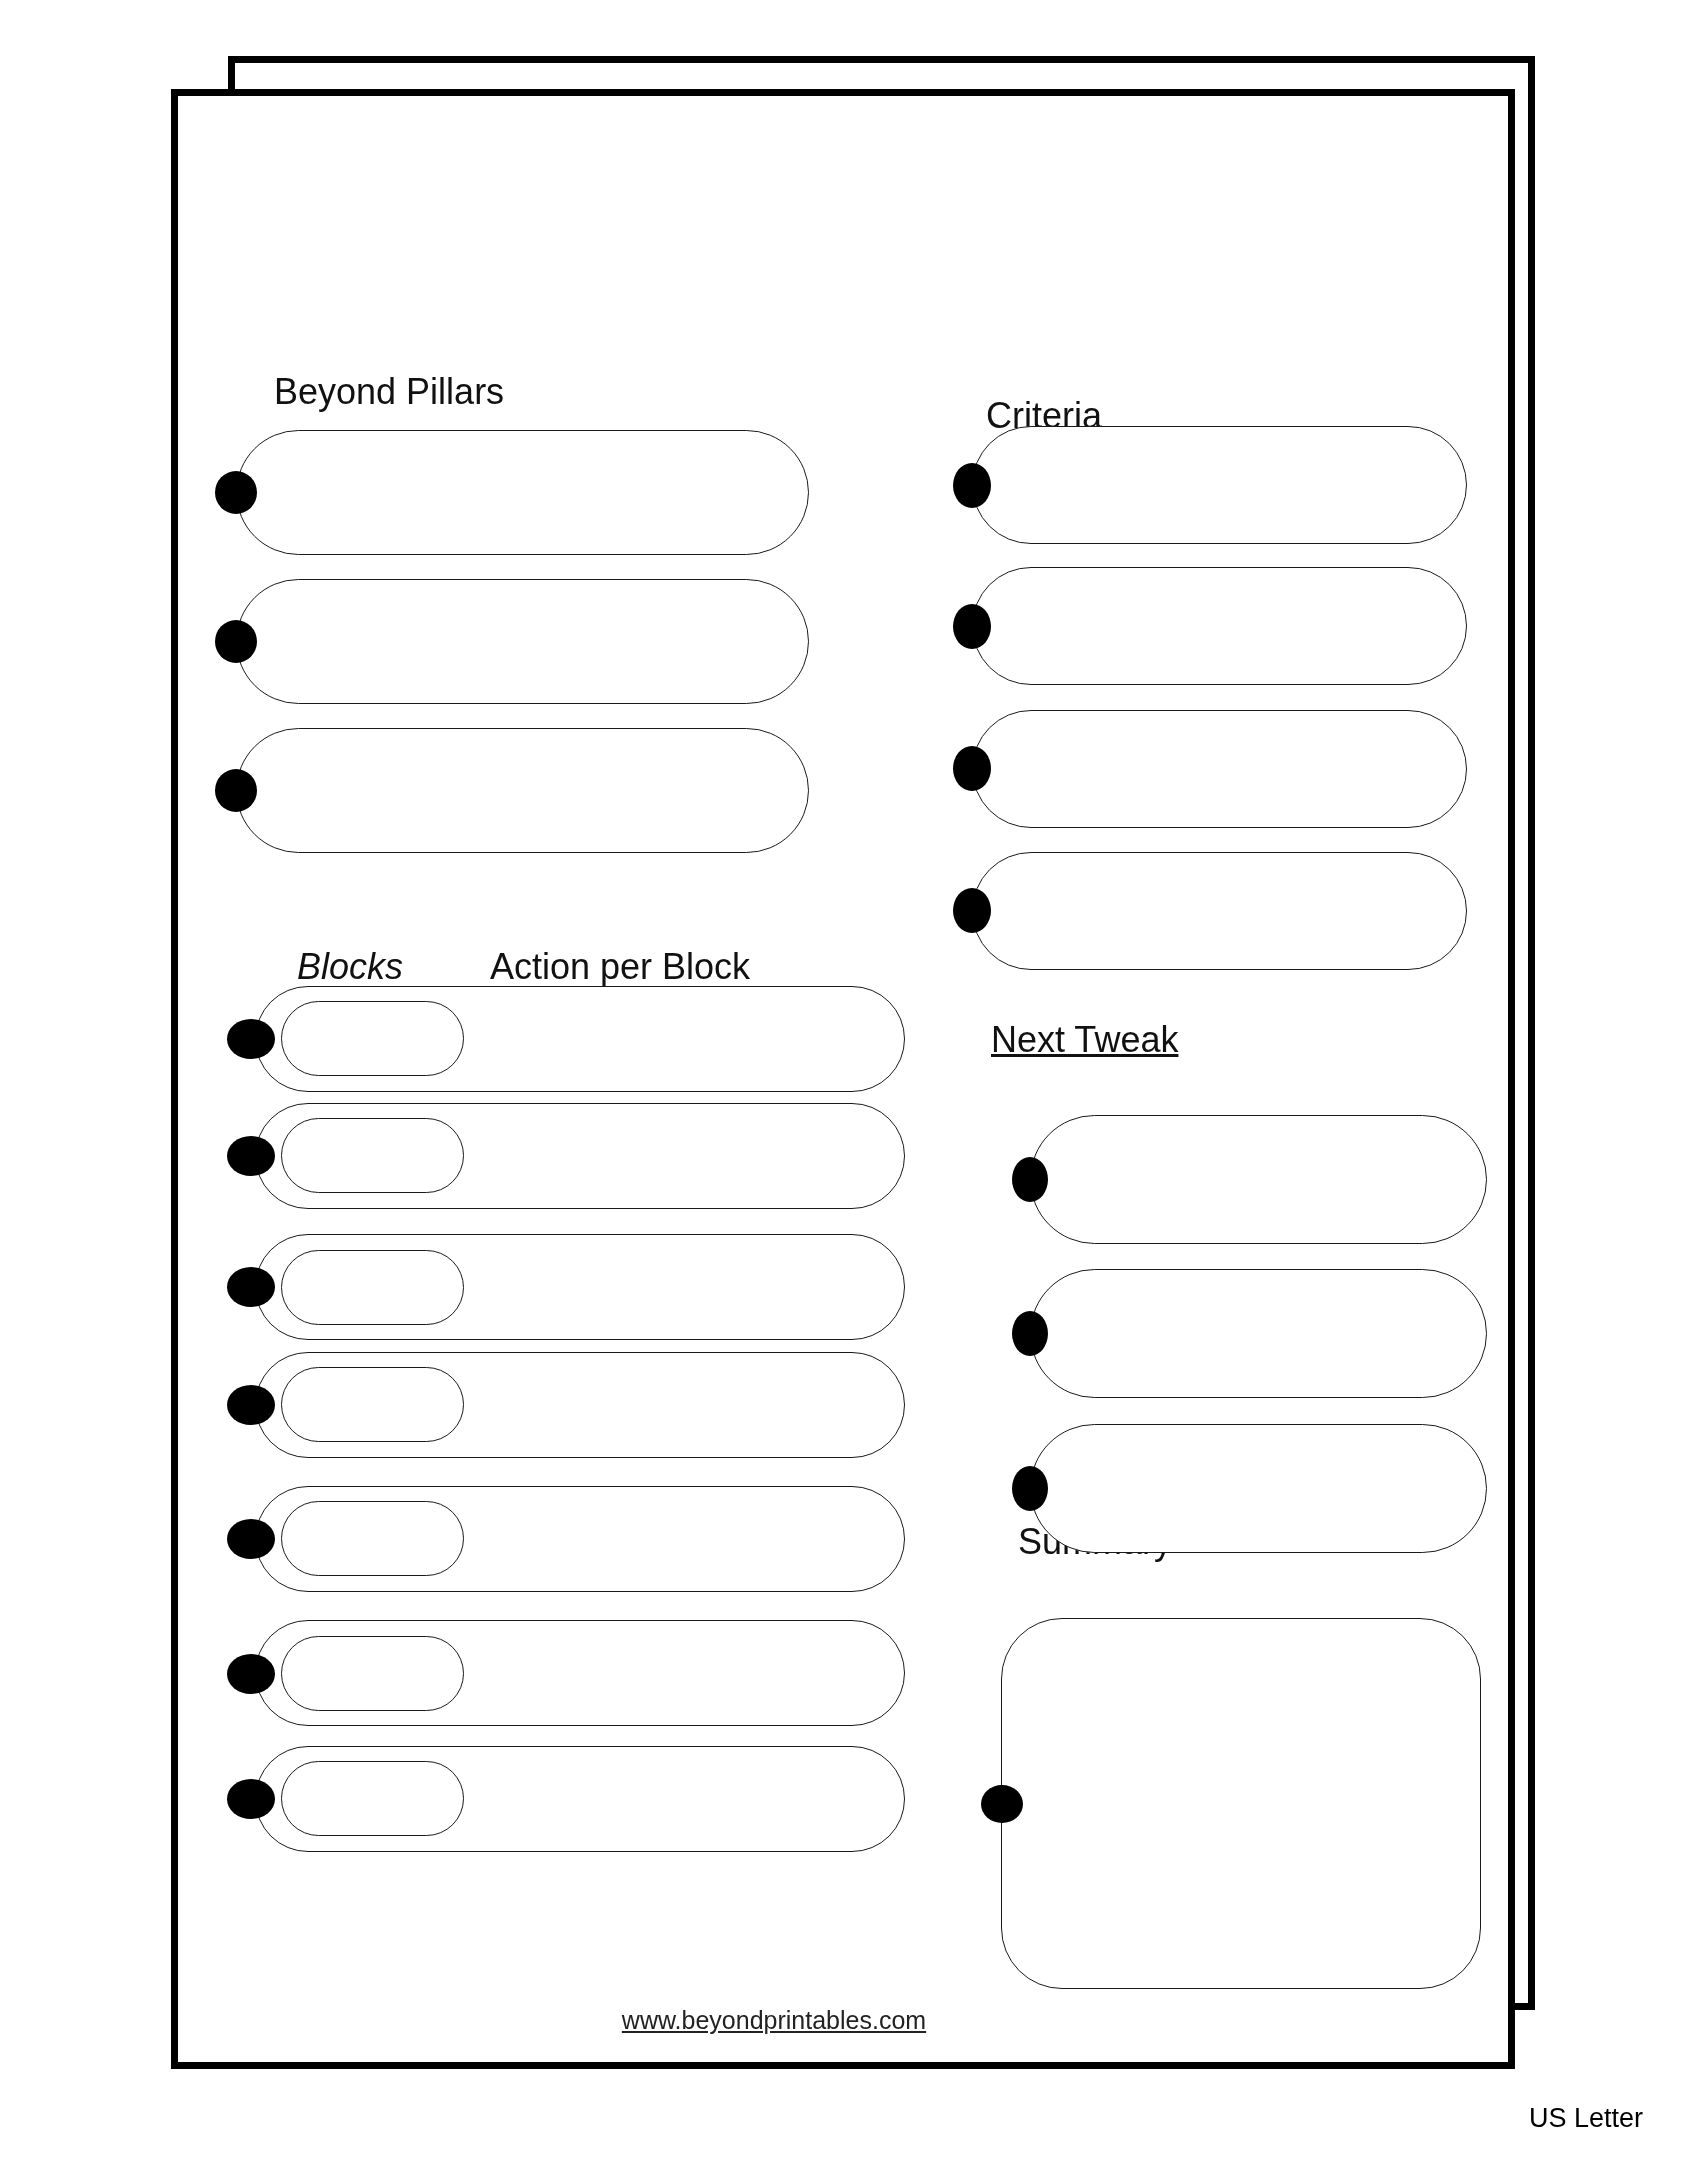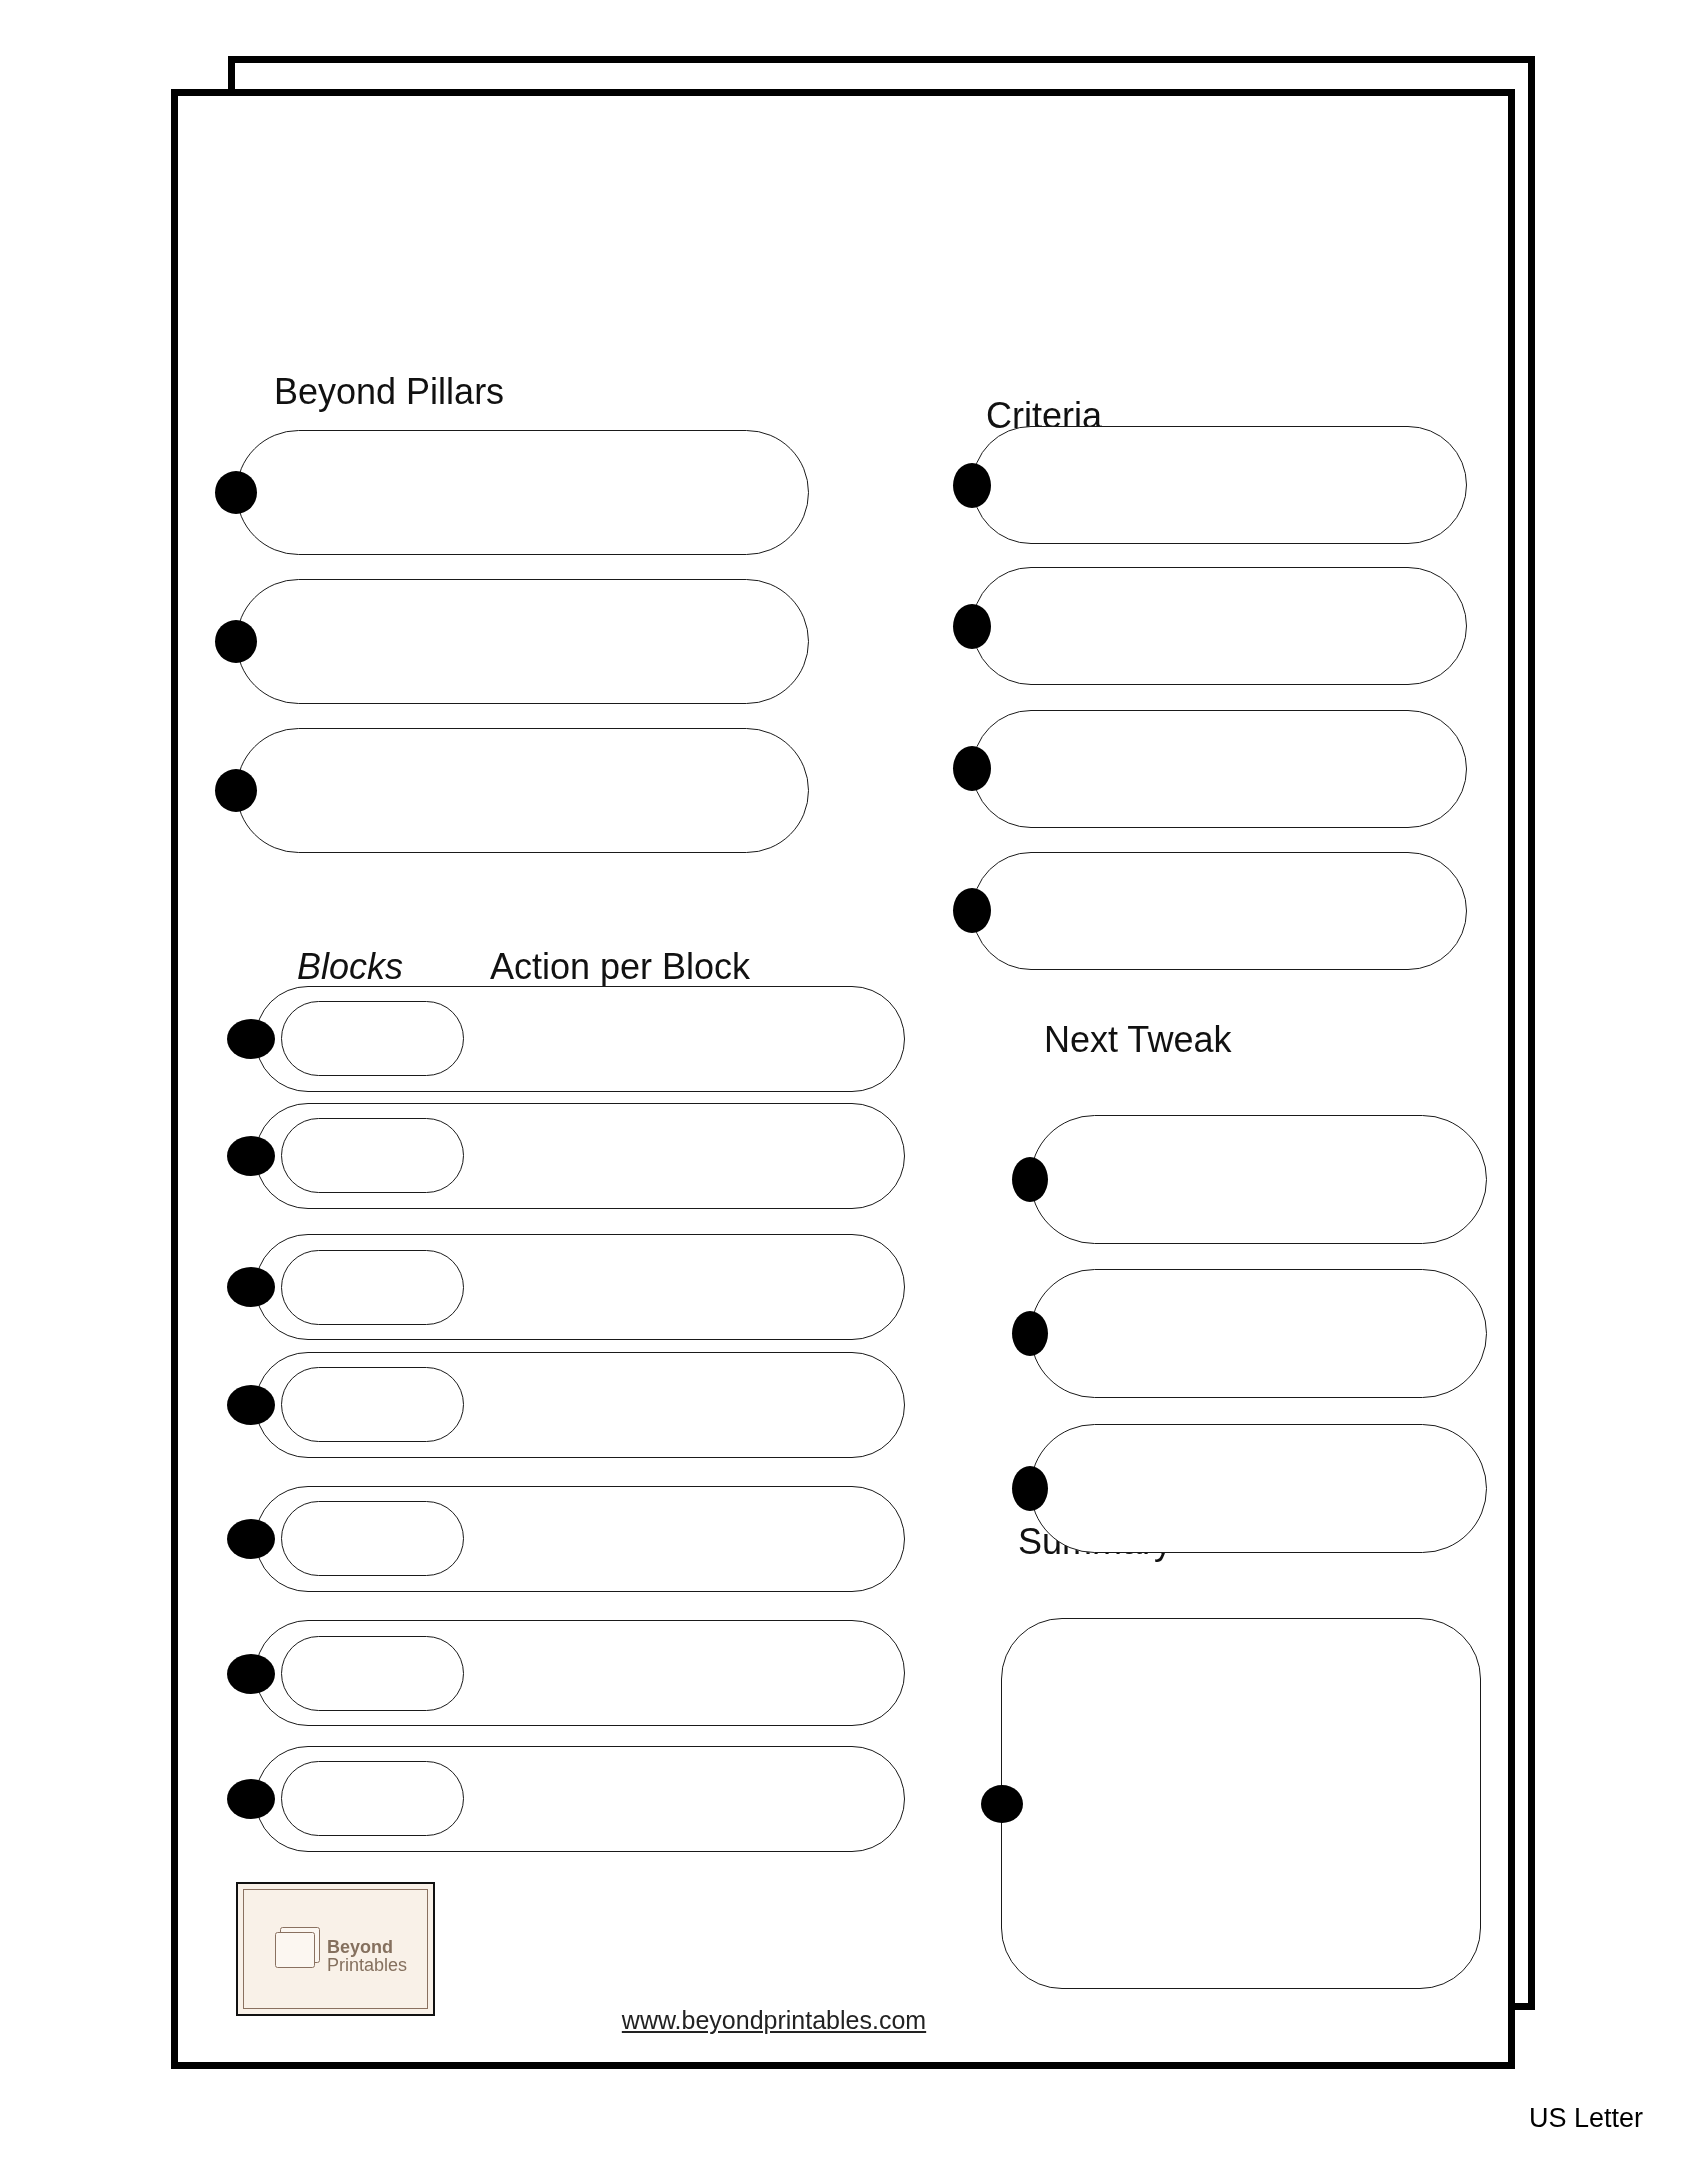--- a/index.html
+++ b/index.html
@@ -56,21 +56,21 @@
 <div class="canvas">
 
   <div class="sheet sheet-back"></div>
   <div class="sheet sheet-front"></div>
 
 
   <div class="lbl sec" style="left:274px; top:374px;">Beyond Pillars</div>
   <div class="lbl sec" style="left:986px; top:398px;">Criteria</div>
   <div class="lbl sec" style="left:297px; top:949px;font-style:italic;">Blocks</div>
   <div class="lbl sec" style="left:490px; top:949px;">Action per Block</div>
-  <div class="lbl sec" style="left:1044px; top:1022px;">Next Tweak</div>
+  <div class="lbl sec" style="left:991px; top:1022px;text-decoration:underline;">Next Tweak</div>
   <div class="lbl sec" style="left:1018px; top:1524px;">Summary</div>
 
   <div id="slots-layer">
       <div class="pill" style="left: 236px; top: 430px; width: 573px; height: 125px;"></div>
       <div class="bullet" style="left: 215px; top: 471px; width: 42px; height: 43px;"></div>
       <div class="pill" style="left: 236px; top: 579px; width: 573px; height: 125px;"></div>
       <div class="bullet" style="left: 215px; top: 620px; width: 42px; height: 43px;"></div>
       <div class="pill" style="left: 236px; top: 728px; width: 573px; height: 125px;"></div>
       <div class="bullet" style="left: 215px; top: 769px; width: 42px; height: 43px;"></div>
       <div class="pill" style="left: 972px; top: 426px; width: 495px; height: 118px;"></div>
@@ -106,28 +106,19 @@
       <div class="pill-inner" style="left: 281px; top: 1636px; width: 183px; height: 75px;"></div>
       <div class="bullet" style="left: 227px; top: 1654px; width: 48px; height: 40px;"></div>
       <div class="pill" style="left: 255px; top: 1746px; width: 650px; height: 106px;"></div>
       <div class="pill-inner" style="left: 281px; top: 1761px; width: 183px; height: 75px;"></div>
       <div class="bullet" style="left: 227px; top: 1779px; width: 48px; height: 40px;"></div>
     </div>
 
   <div class="summary-box"></div>
   <div class="bullet" style="left:981px; top:1785px; width:42px; height:38px;"></div>
 
-  <div class="logo">
-    <div class="logo-inner"></div>
-    <div class="pg pg-back"></div>
-    <div class="pg pg-front"></div>
-    <div class="logo-text">
-      <div class="logo-line1">Beyond</div>
-      <div class="logo-line2">Printables</div>
-    </div>
-  </div>
 
   <div class="url">www.beyondprintables.com</div>
 
   <div class="format">US Letter</div>
 
 </div>
 
 
 </body></html>

